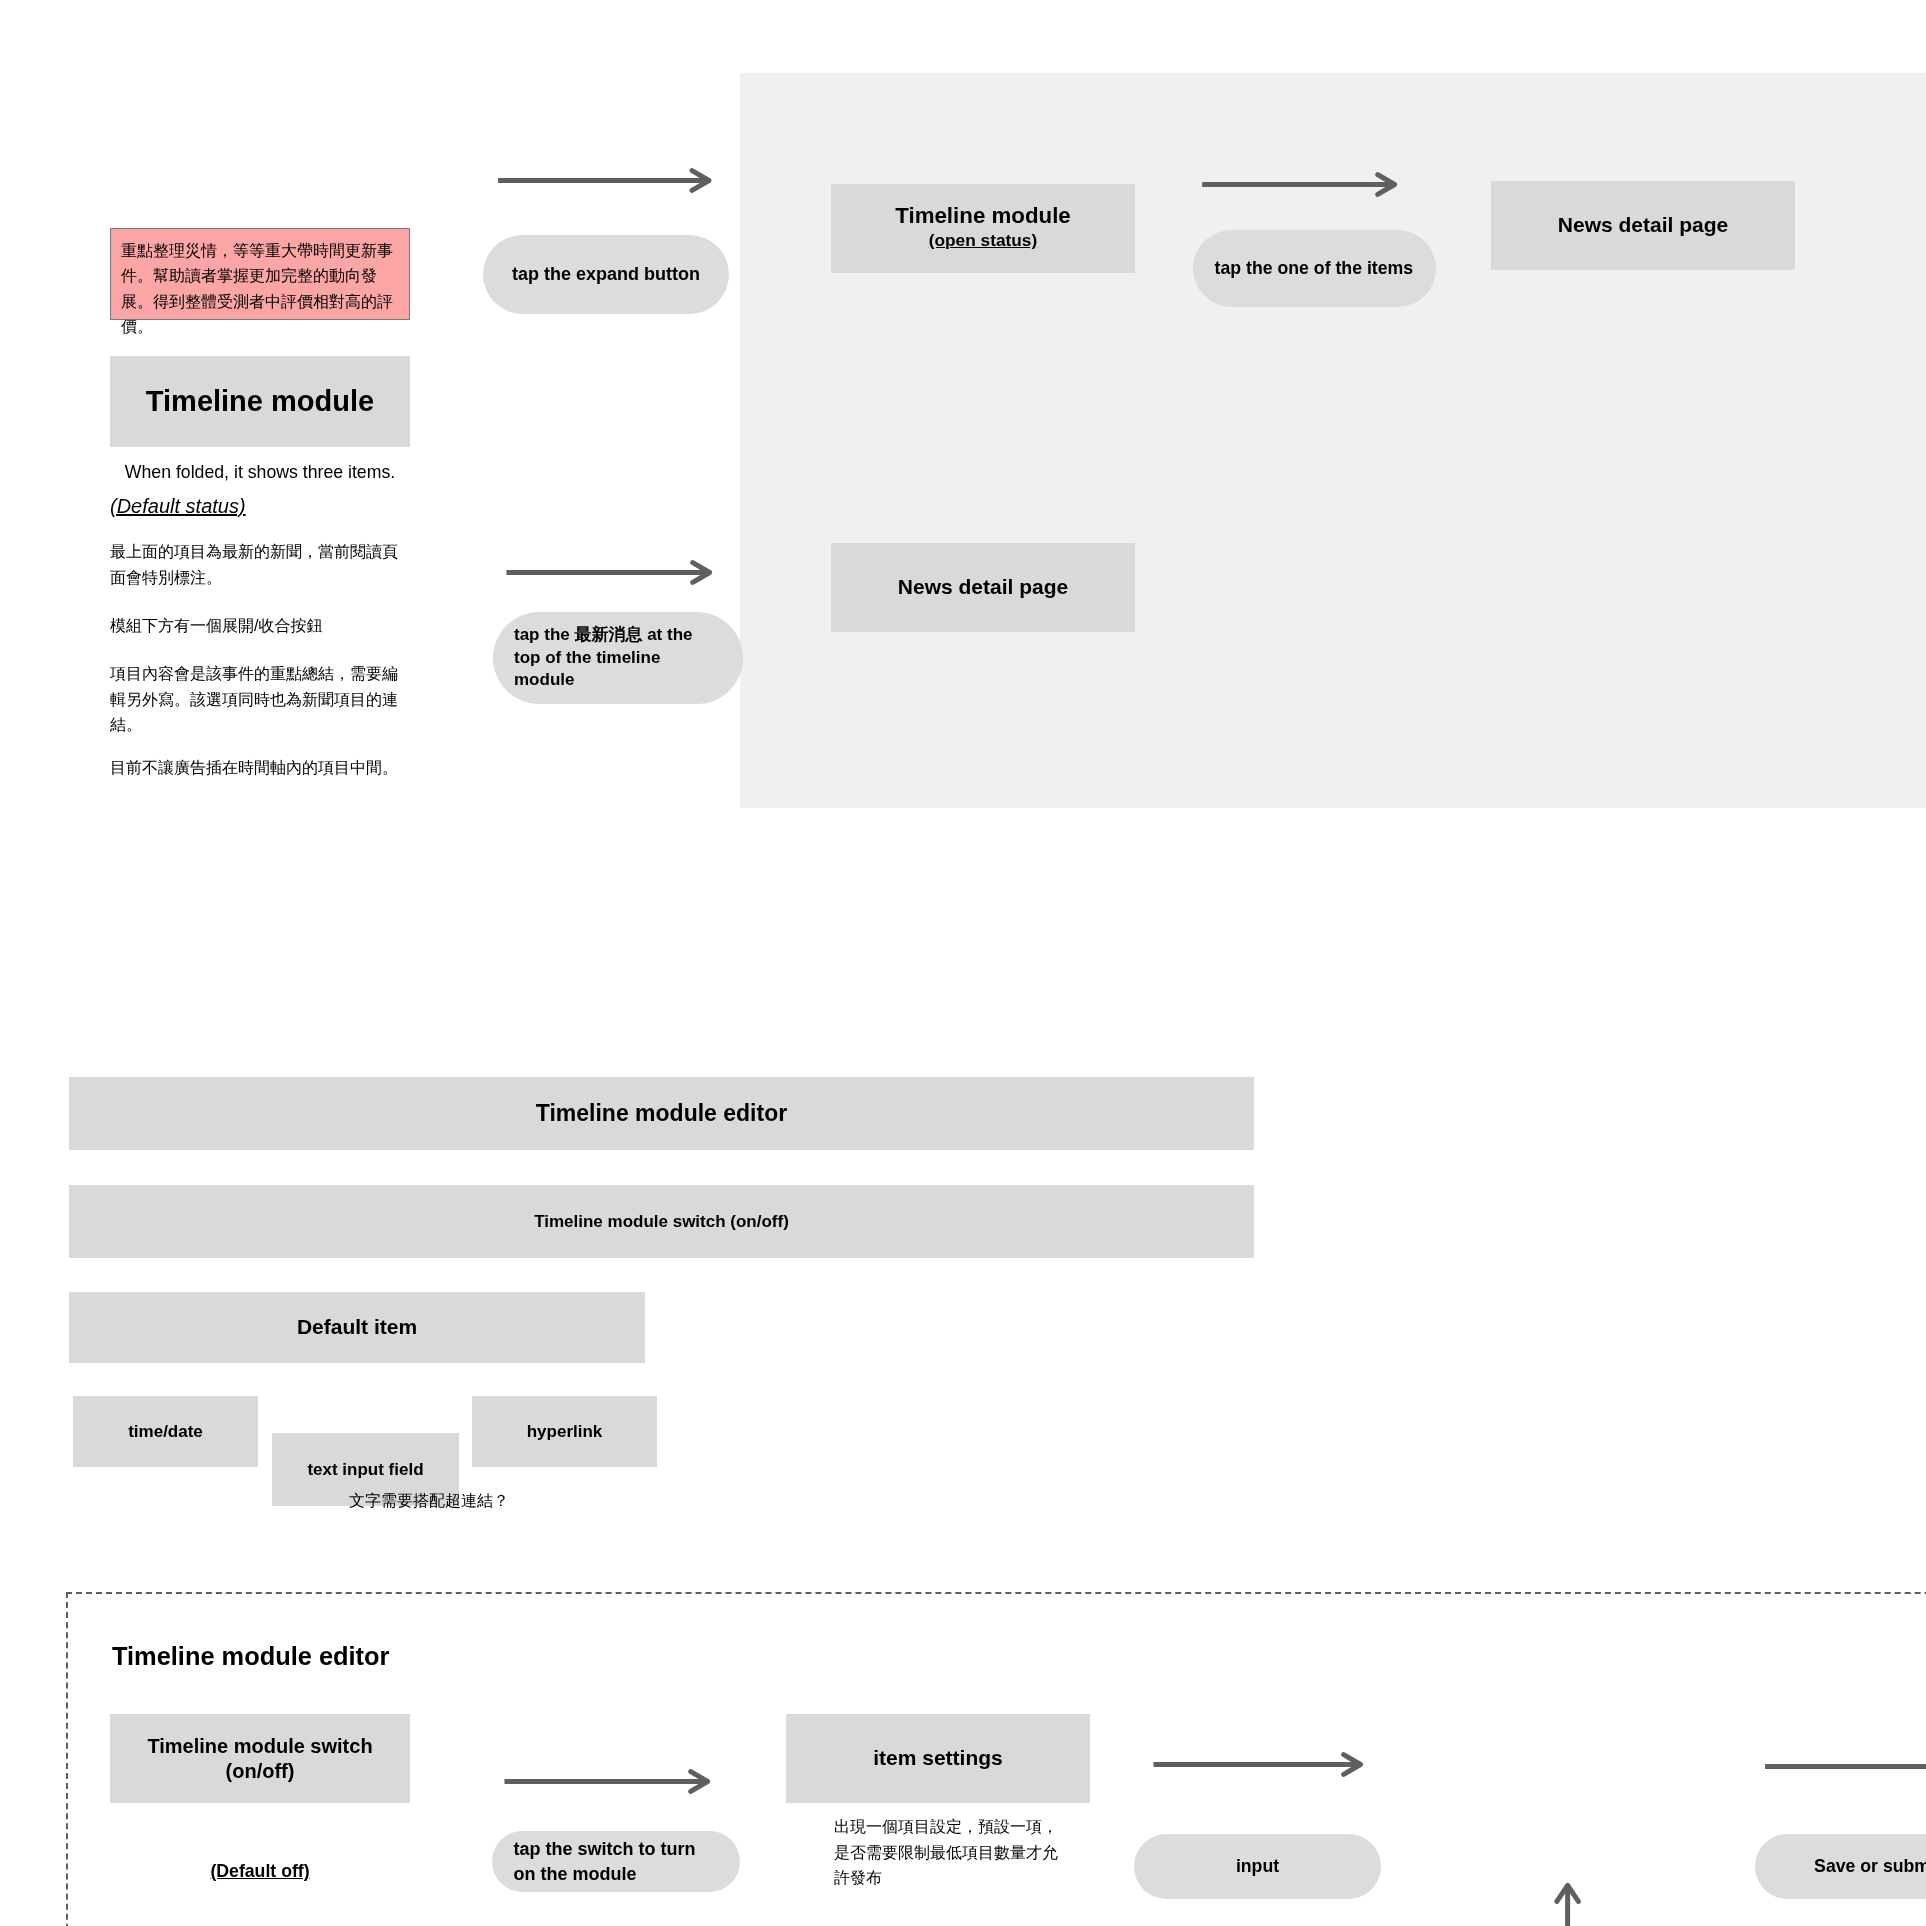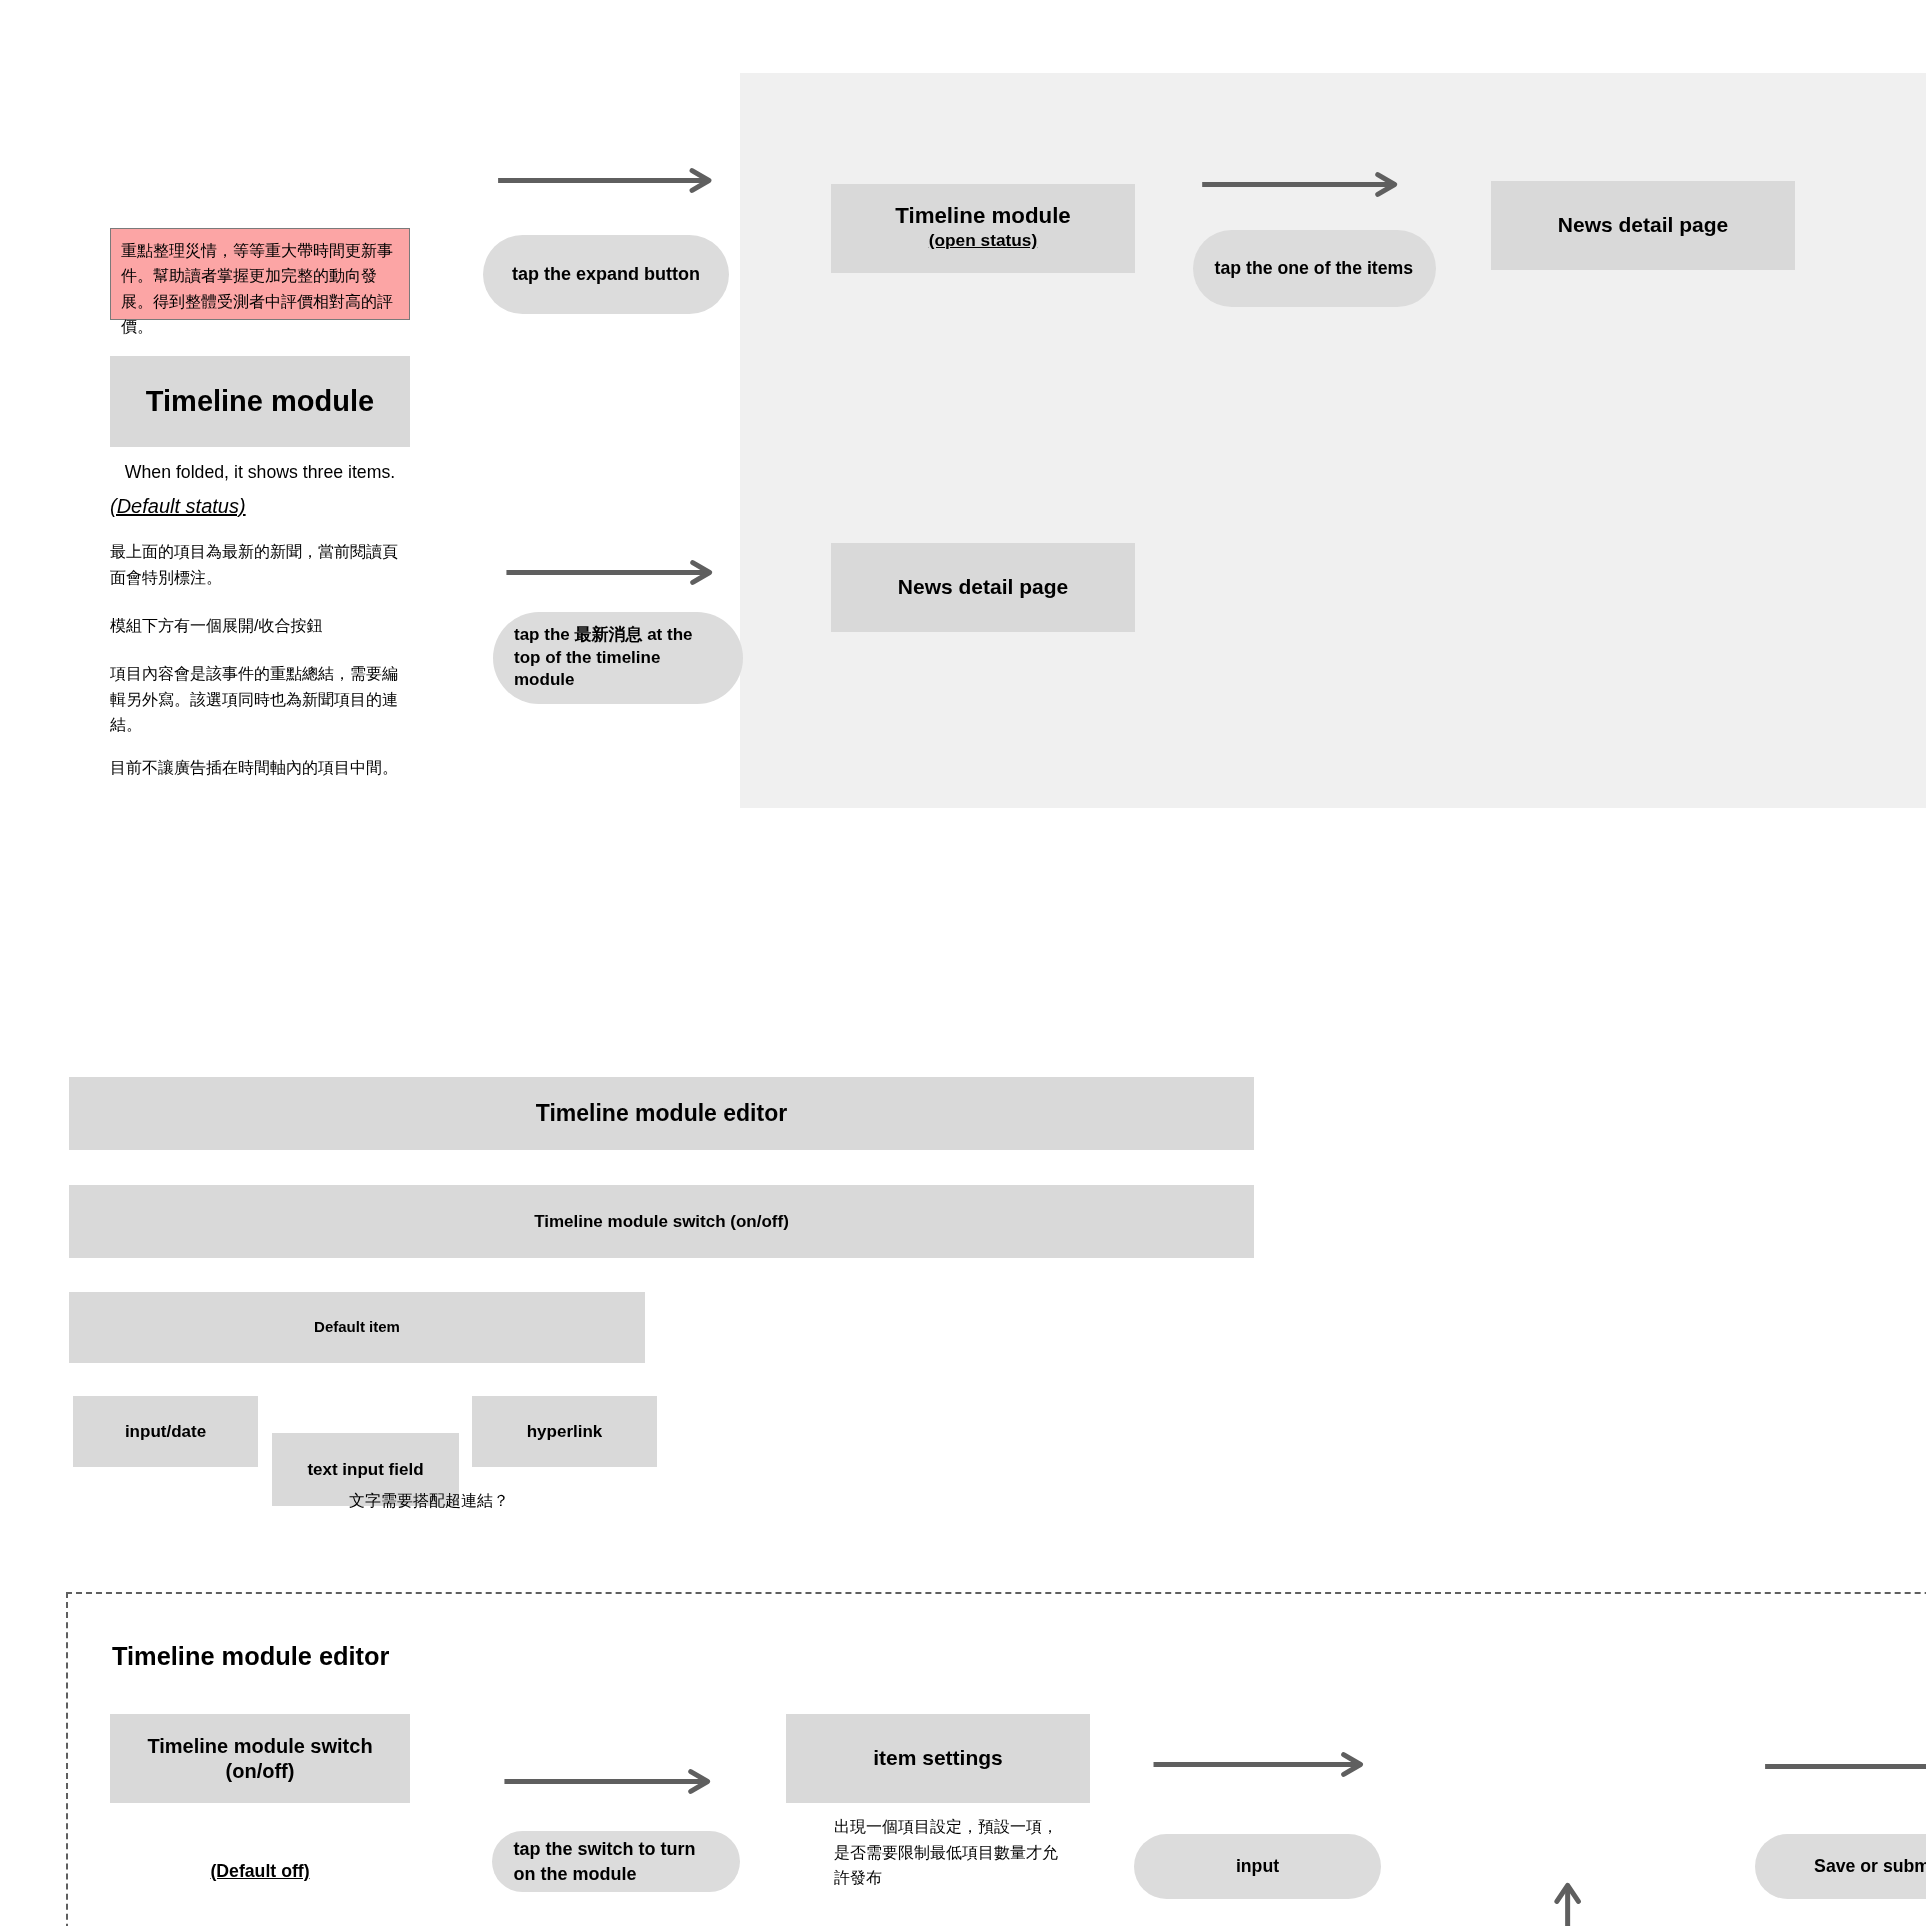--- a/index.html
+++ b/index.html
@@ -134,24 +134,24 @@
   <div class="pill" style="left:1193px;top:230px;width:243px;height:77px;font-size:17.7px;padding:0 21.6px;">tap the one of the items</div>
 
   <div class="box" style="left:1491px;top:181px;width:304px;height:89px;font-size:21px;">News detail page</div>
 
   <div class="box" style="left:831px;top:543px;width:304px;height:89px;font-size:21px;">News detail page</div>
 
   <div class="box" style="left:69px;top:1077px;width:1185px;height:73px;font-size:23px;">Timeline module editor</div>
 
   <div class="box" style="left:69px;top:1185px;width:1185px;height:73px;font-size:17px;">Timeline module  switch (on/off)</div>
 
-  <div class="box" style="left:69px;top:1292px;width:576px;height:71px;font-size:15px;">Default item</div>
+  <div class="box" style="left:69px;top:1292px;width:576px;height:71px;font-size:21px;">Default item</div>
 
 
-  <div class="box" style="left:73px;top:1396px;width:185px;height:71px;font-size:17px;">input/date</div>
+  <div class="box" style="left:73px;top:1396px;width:185px;height:71px;font-size:17px;">time/date</div>
 
   <div class="box" style="left:272px;top:1396px;width:187px;height:73px;font-size:17px;margin-top:37px;">text input field</div>
 
   <div class="box" style="left:472px;top:1396px;width:185px;height:71px;font-size:17px;">hyperlink</div>
 
   <div class="plain cjk" style="left:349px;top:1490px;width:270px;font-size:16px;">文字需要搭配超連結？</div>
 
   <div class="dashedbox" style="left:66px;top:1592px;width:2764px;height:559px;"></div>
 
   <div class="plain" style="left:112px;top:1639px;font-size:25.4px;font-weight:bold;">Timeline module editor</div>

